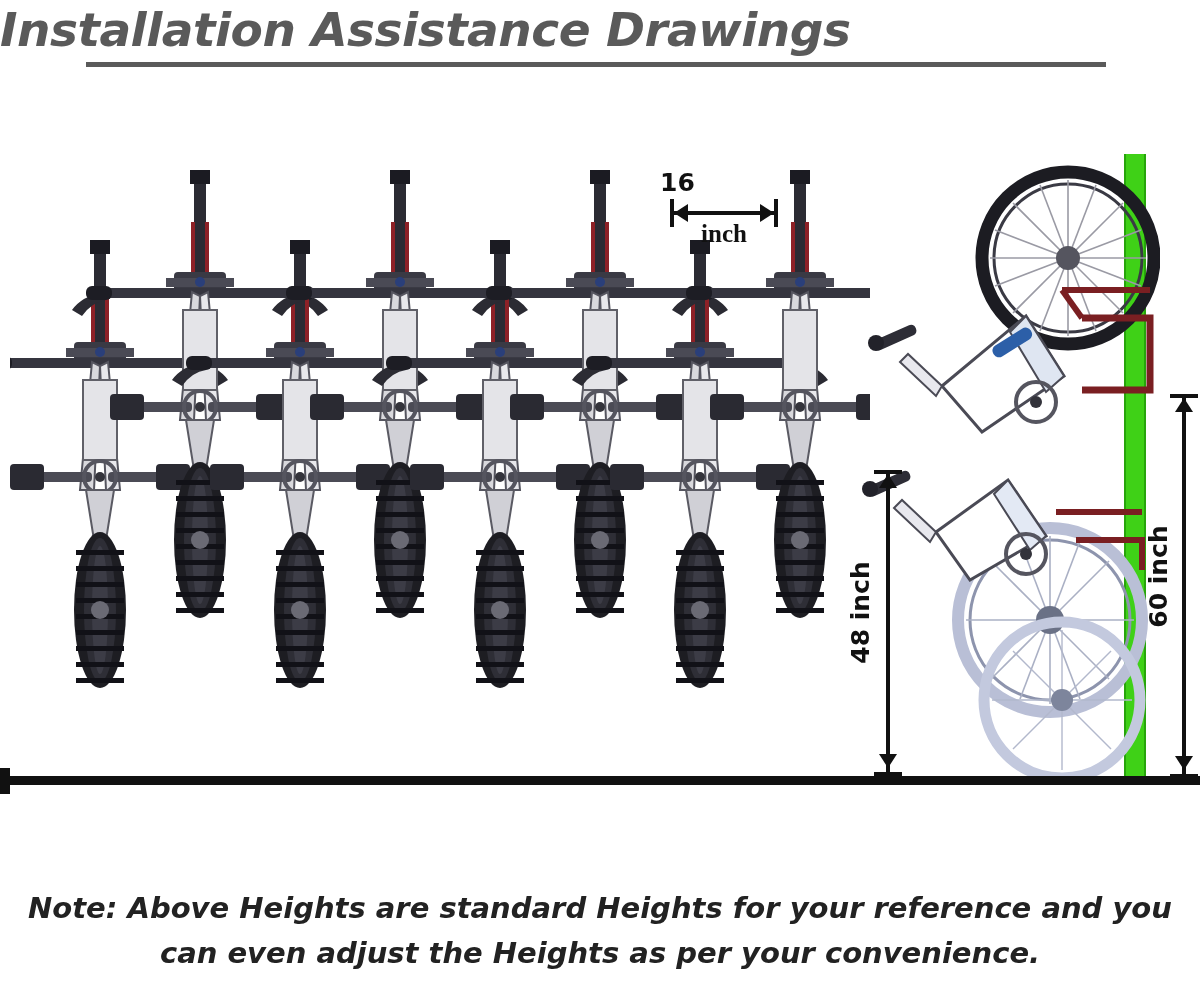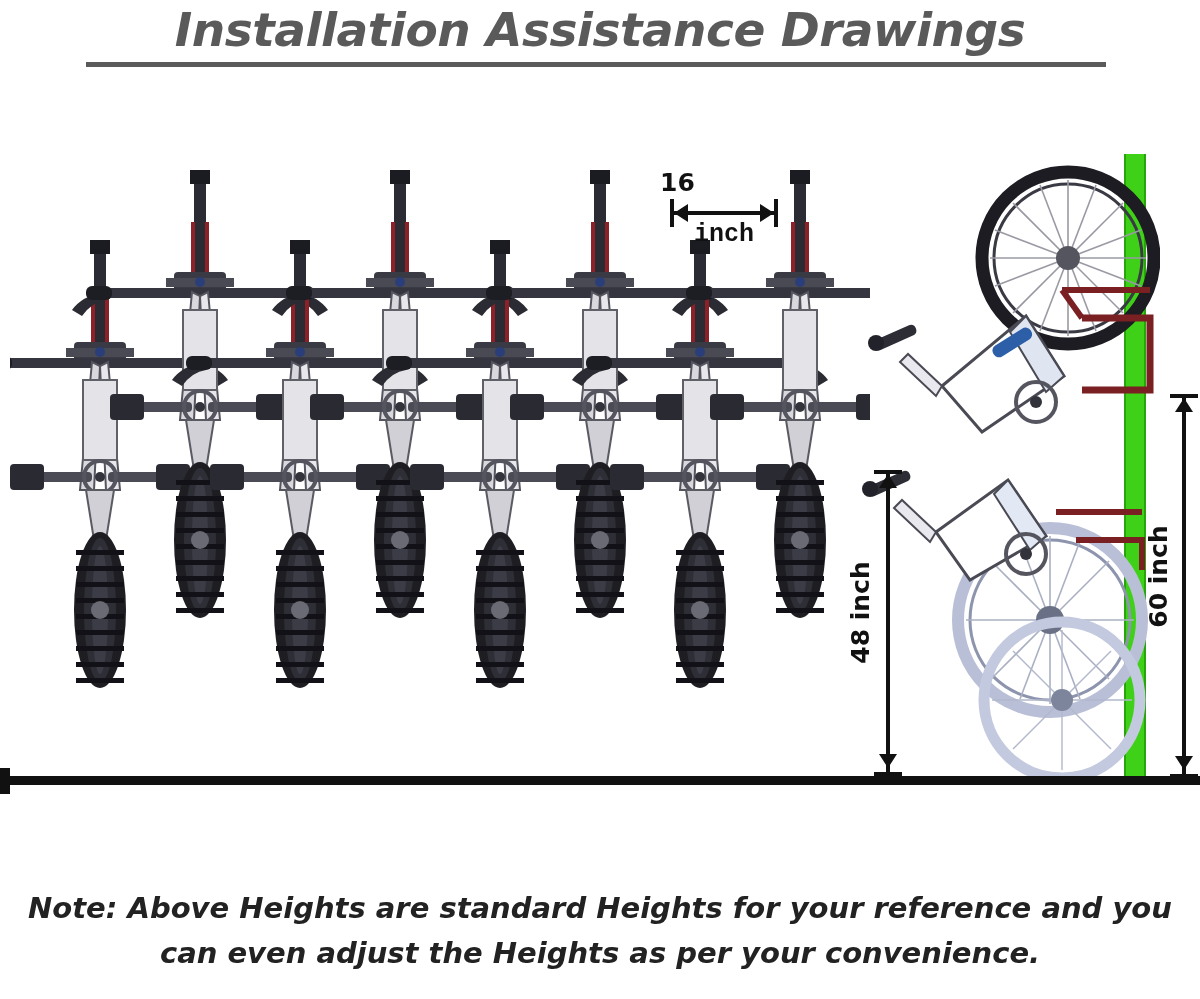--- a/index.html
+++ b/index.html
@@ -22,21 +22,20 @@
     left: 0;
     top: 0;
     width: 1200px;
     height: 110px;
   }
   #title-text {
     position: absolute;
     left: 0;
     top: 2px;
     width: 1200px;
-    text-align: center;
     font-family: "DejaVu Sans", sans-serif;
     font-size: 47px;
     font-weight: bold;
     font-style: italic;
     color: #5a5a5a;
     letter-spacing: -0.5px;
     white-space: nowrap;
   }
   #title-underline {
     position: absolute;
@@ -103,21 +102,21 @@
     font-weight: bold;
     font-size: 25px;
     color: #111;
   }
   #dim-16 .label-bottom {
     position: absolute;
     left: 0;
     top: 52px;
     width: 128px;
     text-align: center;
-    font-family: Liberation Mono, monospace;
+    font-family: Liberation Serif, serif;
     font-weight: bold;
     font-size: 25px;
     color: #111;
   }
   #dim-16 .line {
     position: absolute;
     left: 12px;
     top: 43px;
     width: 104px;
     height: 4px;

